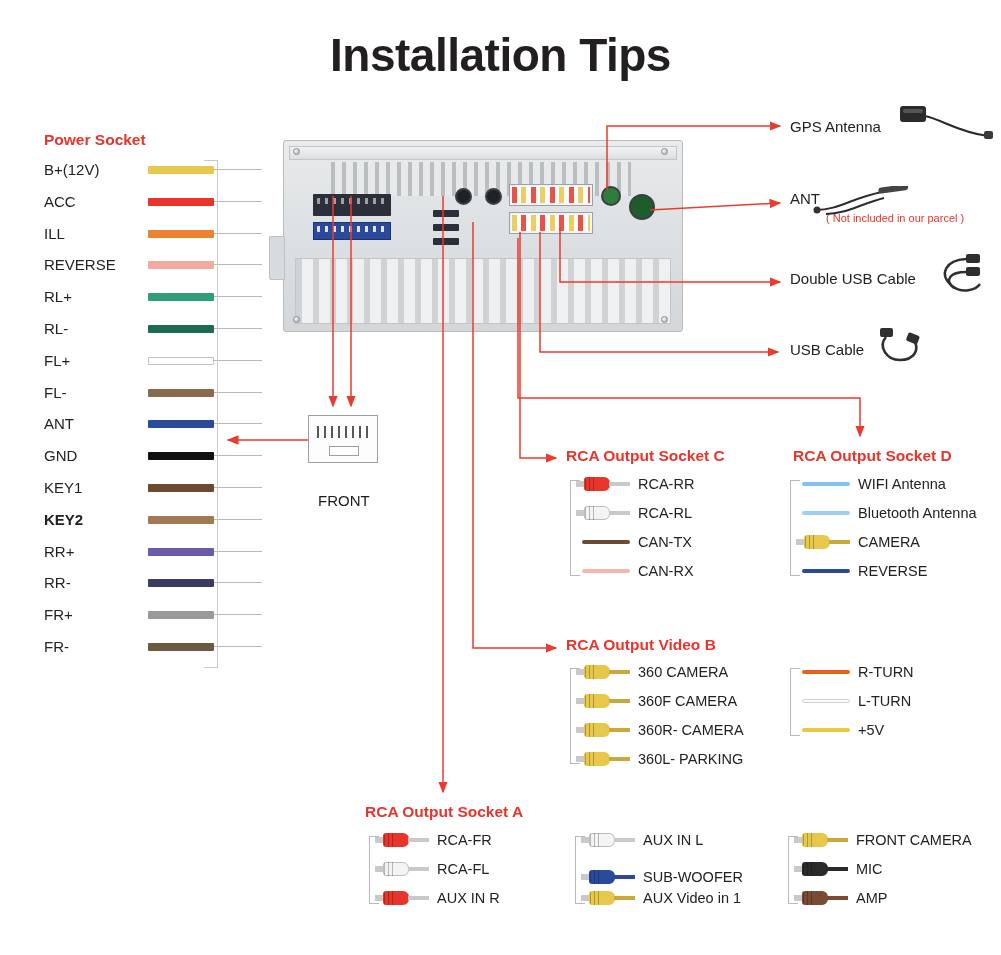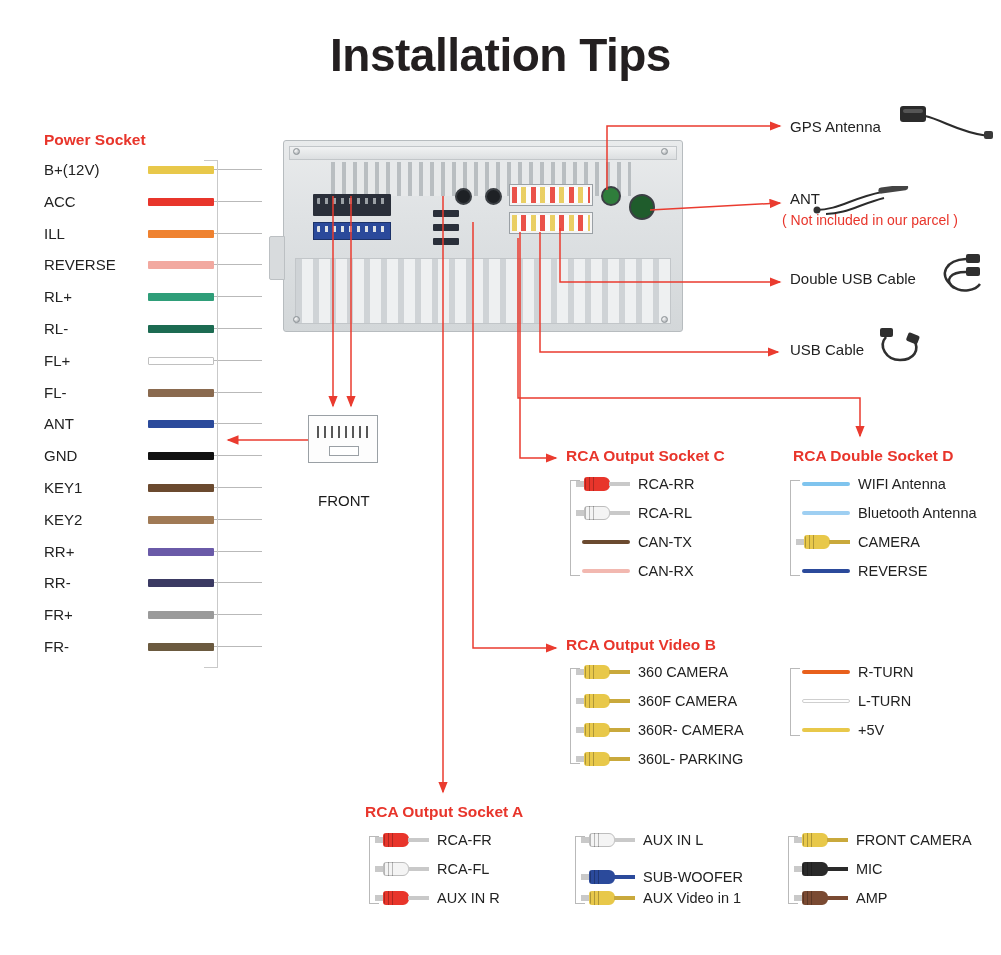--- a/index.html
+++ b/index.html
@@ -79,21 +79,21 @@
   }
   .vbracket:before { top:0; }
   .vbracket:after { bottom:0; }
 
   
   .pwire { position:relative; display:inline-block; width:54px; height:16px; vertical-align:middle; }
   .pwire .seg { position:absolute; left:6px; top:6px; width:48px; height:4px; border-radius:2px; }
 
   
   .dev-label { font-size:15px; color:#222; }
-  .note { font-size:14px; color:#e8352b; }
+  .note { font-size:11px; color:#e8352b;margin-left:44px; }
 
   
   #unit {
     left:283px; top:140px; width:400px; height:192px;
   }
   .u-body {
     position:absolute; left:0; top:0; width:400px; height:192px;
     background:linear-gradient(180deg,#e9ebec 0%,#dfe2e4 40%,#d3d7d9 100%);
     border:1px solid #b7bcbf; border-radius:3px;
   }
@@ -201,21 +201,21 @@
     <div class="wire-row" style="top: 286.2px; left: 0px; width: 230px;">
       <div class="wire-label">GND</div>
       <div class="wire-swatch" style="background: rgb(17, 17, 17);"></div>
       <div class="wire-line"></div>
     </div>
     <div class="wire-row" style="top: 318px; left: 0px; width: 230px;">
       <div class="wire-label">KEY1</div>
       <div class="wire-swatch" style="background: rgb(107, 74, 47);"></div>
       <div class="wire-line"></div>
     </div>
-    <div class="wire-row" style="top: 349.8px; left: 0px; width: 230px;">
+    <div class="wire-row" style="top: 349.8px; left: 0px; width: 230px; font-weight: bold;">
       <div class="wire-label">KEY2</div>
       <div class="wire-swatch" style="background: rgb(160, 122, 85);"></div>
       <div class="wire-line"></div>
     </div>
     <div class="wire-row" style="top: 381.6px; left: 0px; width: 230px;">
       <div class="wire-label">RR+</div>
       <div class="wire-swatch" style="background: rgb(106, 90, 168);"></div>
       <div class="wire-line"></div>
     </div>
     <div class="wire-row" style="top: 413.4px; left: 0px; width: 230px;">
@@ -310,21 +310,21 @@
 
 <div class="abs sec-head" style="left:566px; top:447px;">RCA Output Socket C</div>
 <div class="abs vbracket" style="left:570px; top:480px; height:96px;"></div>
 <div class="abs" id="socket-c-list" style="left:576px; top:472px; width:230px; height:112px;">
     <div class="item-row" style="top: 0px; left: 0px;"><span class="rca"><span class="tip"></span><span class="barrel" style="background: rgb(232, 53, 43);"></span><span class="rings"></span><span class="cable" style="background: rgb(201, 201, 201);"></span></span><span class="txt">RCA-RR</span></div>
     <div class="item-row" style="top: 29px; left: 0px;"><span class="rca"><span class="tip"></span><span class="barrel" style="background: rgb(244, 244, 244); border: 1px solid rgb(189, 189, 189);"></span><span class="rings"></span><span class="cable" style="background: rgb(201, 201, 201);"></span></span><span class="txt">RCA-RL</span></div>
     <div class="item-row" style="top: 58px; left: 0px;"><span class="pwire"><span class="seg" style="background: rgb(107, 74, 47);"></span></span><span class="txt">CAN-TX</span></div>
     <div class="item-row" style="top: 87px; left: 0px;"><span class="pwire"><span class="seg" style="background: rgb(242, 184, 176);"></span></span><span class="txt">CAN-RX</span></div>
   </div>
 
-<div class="abs sec-head" style="left:793px; top:447px;">RCA Double Socket D</div>
+<div class="abs sec-head" style="left:793px; top:447px;">RCA Output Socket D</div>
 <div class="abs vbracket" style="left:790px; top:480px; height:96px;"></div>
 <div class="abs" id="socket-d-list" style="left:796px; top:472px; width:210px; height:112px;">
     <div class="item-row" style="top: 0px; left: 0px;"><span class="pwire"><span class="seg" style="background: rgb(127, 196, 238);"></span></span><span class="txt">WIFI Antenna</span></div>
     <div class="item-row" style="top: 29px; left: 0px;"><span class="pwire"><span class="seg" style="background: rgb(158, 207, 242);"></span></span><span class="txt">Bluetooth Antenna</span></div>
     <div class="item-row" style="top: 58px; left: 0px;"><span class="rca"><span class="tip"></span><span class="barrel" style="background: rgb(232, 200, 74);"></span><span class="rings"></span><span class="cable" style="background: rgb(201, 169, 60);"></span></span><span class="txt">CAMERA</span></div>
     <div class="item-row" style="top: 87px; left: 0px;"><span class="pwire"><span class="seg" style="background: rgb(43, 74, 155);"></span></span><span class="txt">REVERSE</span></div>
   </div>
 
 <div class="abs sec-head" style="left:566px; top:636px;">RCA Output Video B</div>
 <div class="abs vbracket" style="left:570px; top:668px; height:96px;"></div>

